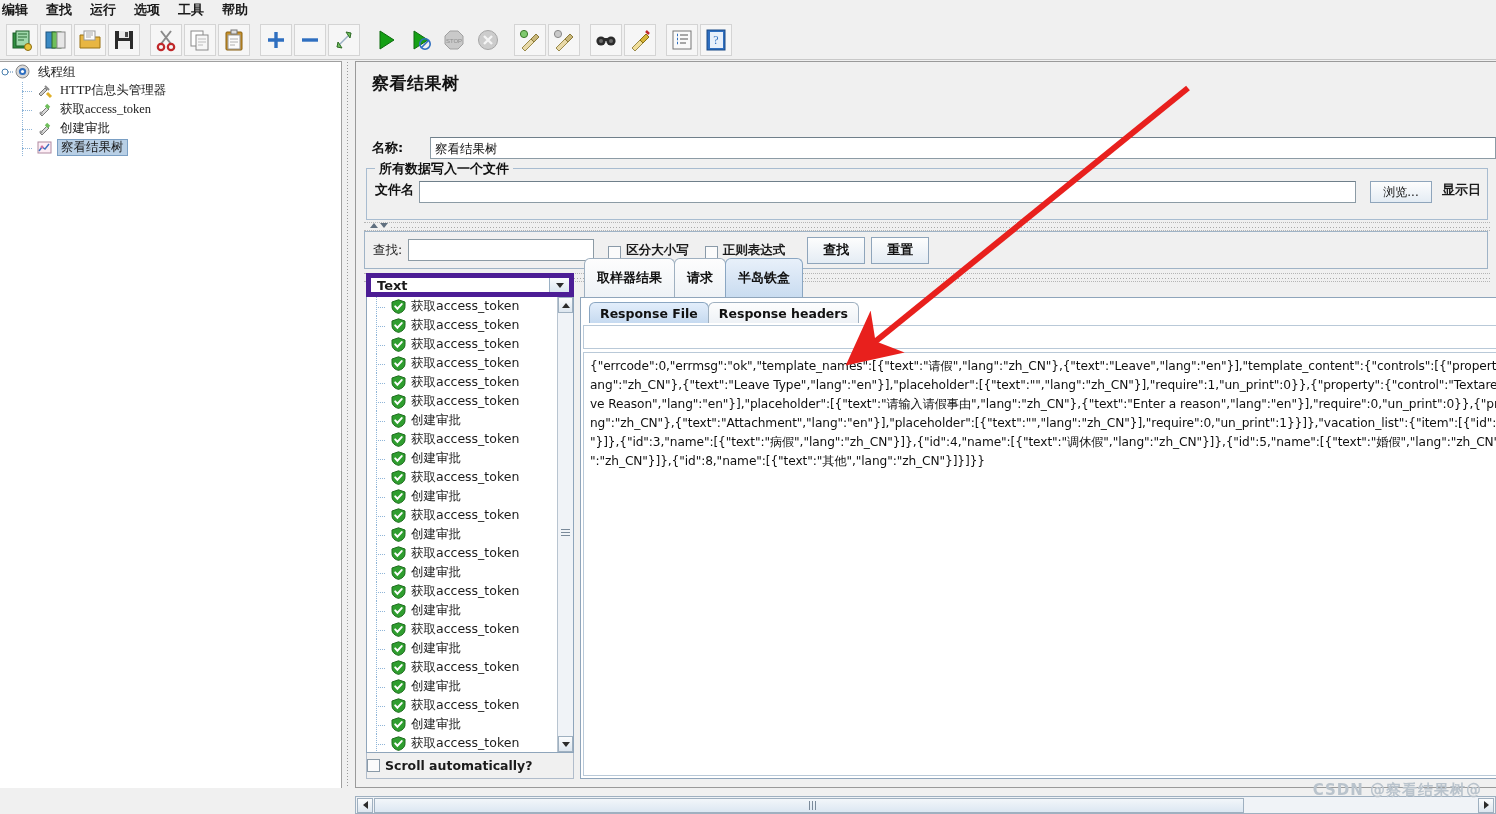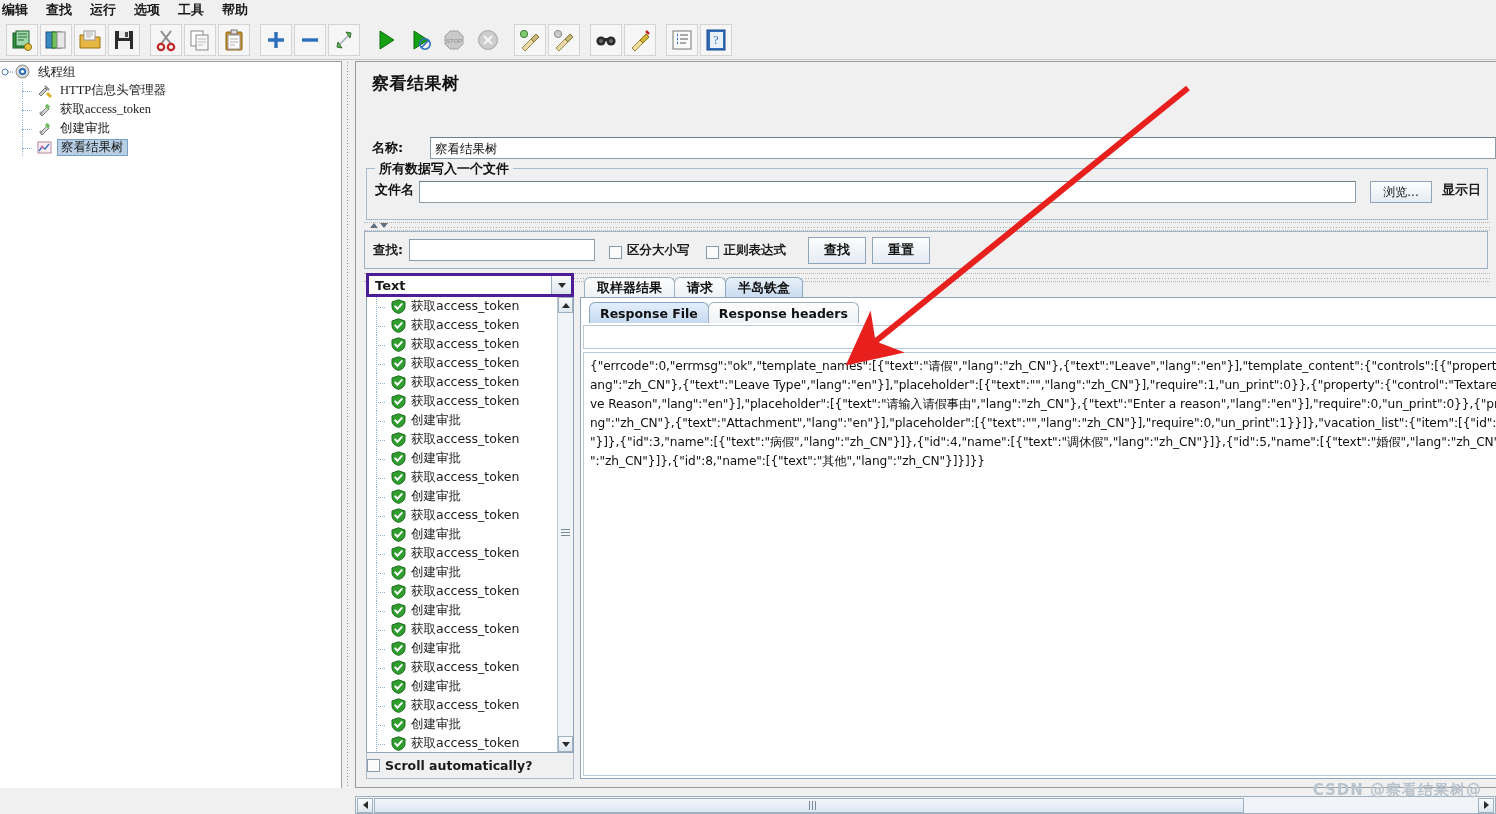--- a/index.html
+++ b/index.html
@@ -131,21 +131,21 @@
     position: absolute; left: 26px; right: 0; top: 3px; height: 3px;
     background-image: radial-gradient(#a9a9a9 0.6px, transparent 0.7px);
     background-size: 3px 3px;
   }
 
   .search-bar {
     margin: 0 8px 0 8px; height: 38px; background: #f0f0f0;
     border: 1px solid #9fb3c6; display: flex; align-items: center;
     padding: 0 8px;
   }
-  .search-bar .lbl { font-size: 12.5px; font-weight: bold; margin-right: 6px; }
+  .search-bar .lbl { font-size: 12.5px; font-weight: normal; margin-right: 6px; }
   .search-field {
     width: 186px; height: 22px; background: #fff; border: 1px solid #8c9ba5;
     margin-right: 14px;
   }
   .cbox-wrap { display: flex; align-items: flex-end; margin-right: 16px; }
   .cbox {
     width: 13px; height: 13px; border: 1px solid #8a9aa8; background: #fbfbfb;
     margin-right: 5px; flex: 0 0 auto;
   }
   .cbox-lbl { font-size: 12.5px; font-weight: bold; }
@@ -157,21 +157,21 @@
   }
   .jbtn.small { height: 22px; min-width: 62px; font-size: 12px; font-weight: normal; }
 
   
   .results-area {
     position: absolute; left: 10px; top: 211px; right: 0; bottom: 8px;
     display: flex;
   }
   .res-list-col { width: 208px; flex: 0 0 auto; display: flex; flex-direction: column; }
   .combo {
-    height: 24px; border: 3px solid #4c1d95; background: #ffffff;
+    height: 24px; border: 5px solid #4c1d95; background: #ffffff;
     display: flex; align-items: center; font-size: 13px; font-weight: bold;
     padding-left: 6px; position: relative;
   }
   .combo .arrow-box {
     position: absolute; right: 0; top: 0; bottom: 0; width: 20px;
     background: linear-gradient(#fafcfe, #dbe6f0); border-left: 1px solid #9ab0c4;
     display: flex; align-items: center; justify-content: center;
   }
   .list-box {
     flex: 1 1 auto; border: 1px solid #8fa5bb; border-top: none; background: #fff;
@@ -205,21 +205,21 @@
   .scroll-auto {
     height: 26px; display: flex; align-items: center; padding-left: 0;
     border: 1px solid #b0bccb; border-top: none; background: #f0f0f0;
   }
   .scroll-auto .cbox-lbl { font-size: 12.5px; font-weight: bold; }
 
   .res-detail-col { flex: 1 1 auto; margin-left: 6px; display: flex; flex-direction: column; }
 
   .tabrow { display: flex; align-items: flex-end; height: 24px; padding-left: 4px; }
   .jtab {
-    height: 20px; padding: 0 12px; font-size: 13px; font-weight: bold;
+    height: 39px; padding: 0 12px; font-size: 13px; font-weight: bold;
     background: linear-gradient(#fdfdfd, #eef2f6);
     border: 1px solid #9fb0c0; border-bottom: none;
     border-radius: 6px 6px 0 0; display: flex; align-items: center;
     margin-right: -1px; color: #111;
   }
   .jtab.active { background: linear-gradient(#e8f0fa, #c9dcf0); border-color: #8aa6c2; }
   .tabrow.sub { height: 23px; padding-left: 8px; margin-top: 2px; }
   .jtab.sub { font-size: 12.5px; padding: 0 10px; height: 21px; }
   .jtab.sub.active { background: linear-gradient(#e3eefb, #c6daf0); }
 

